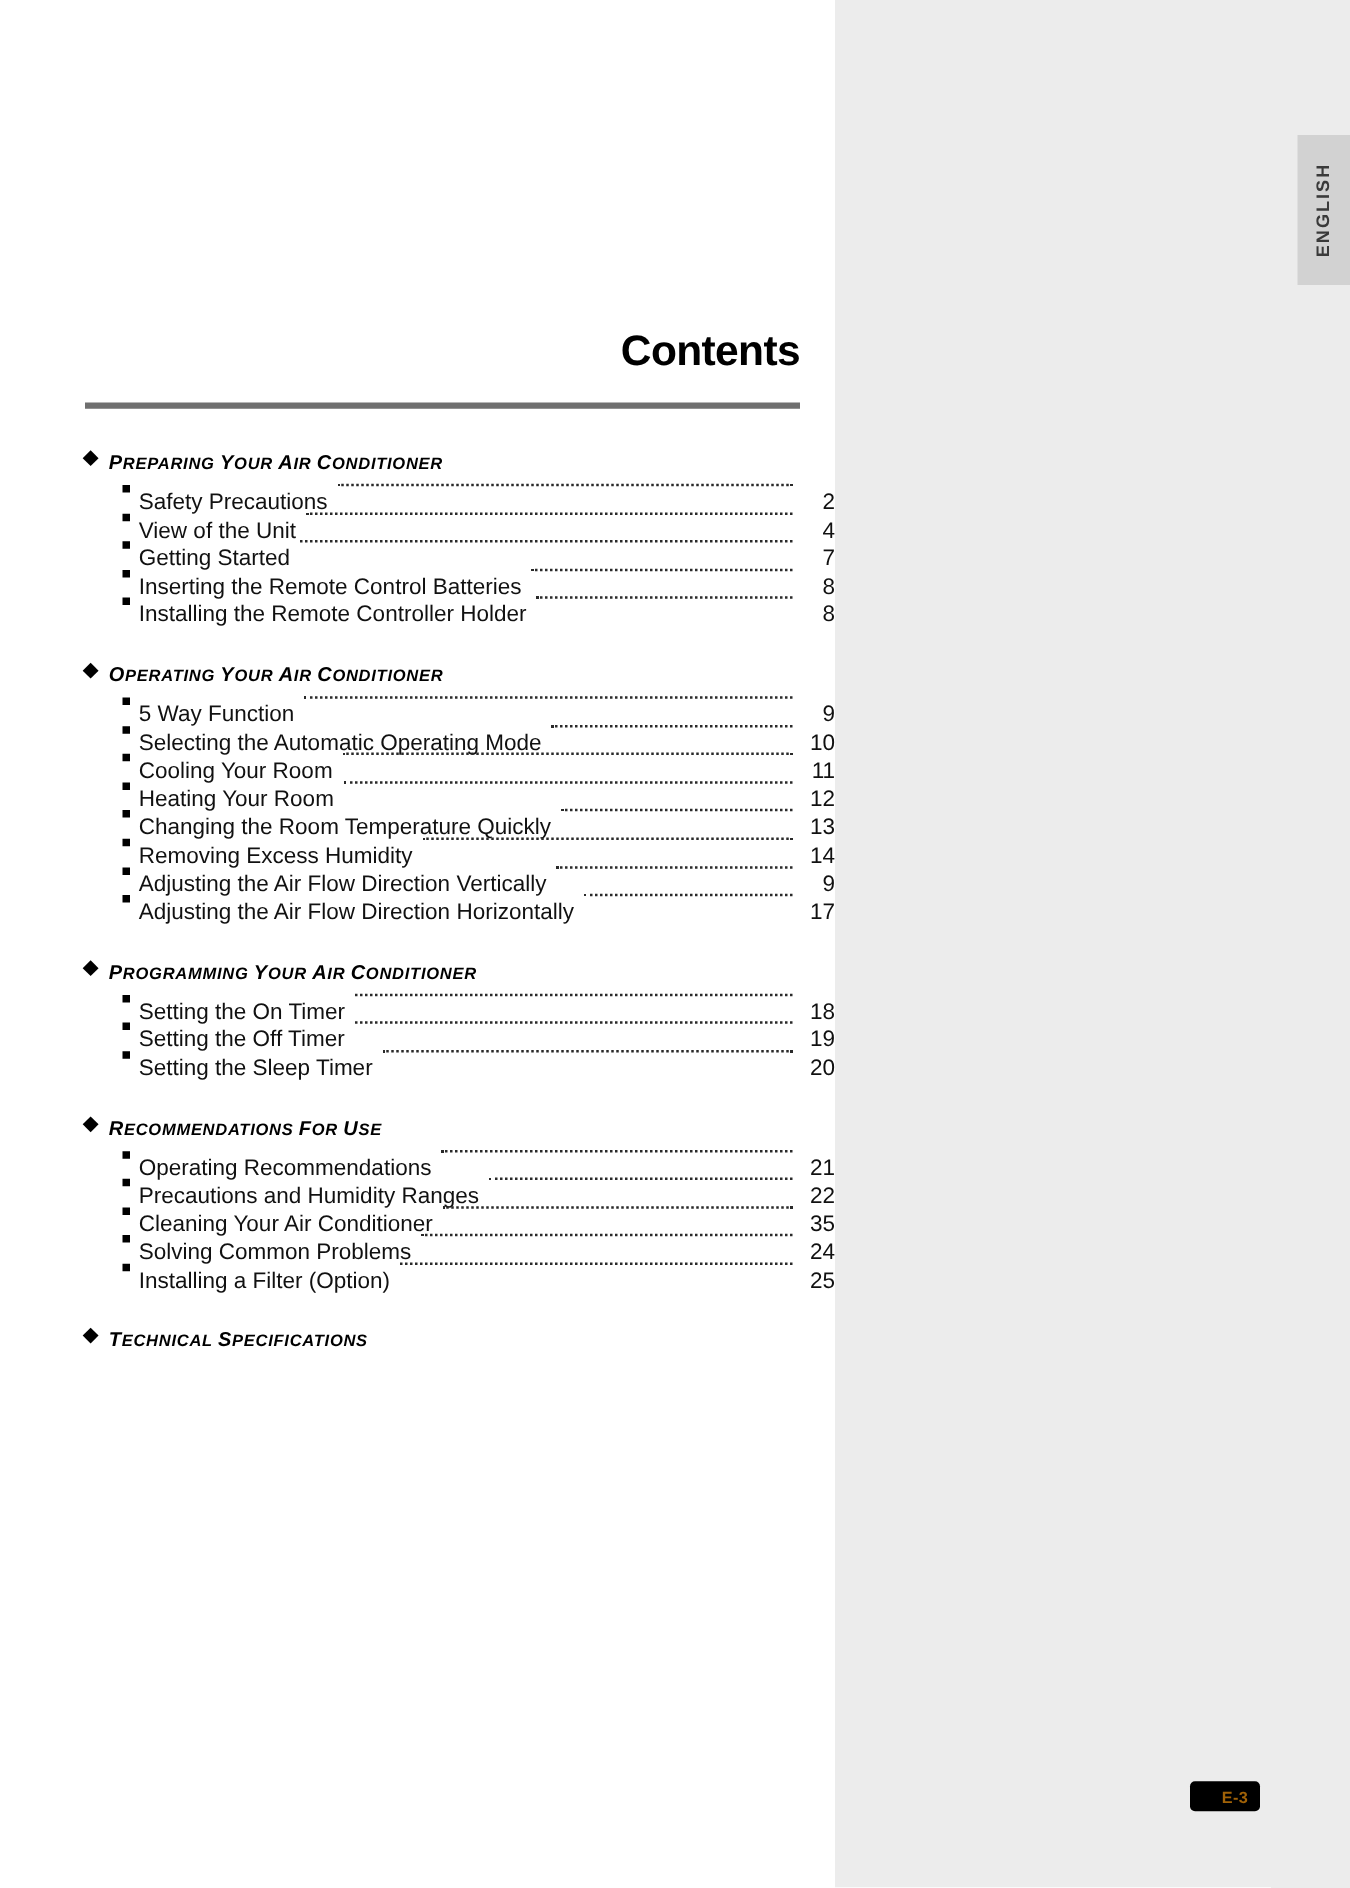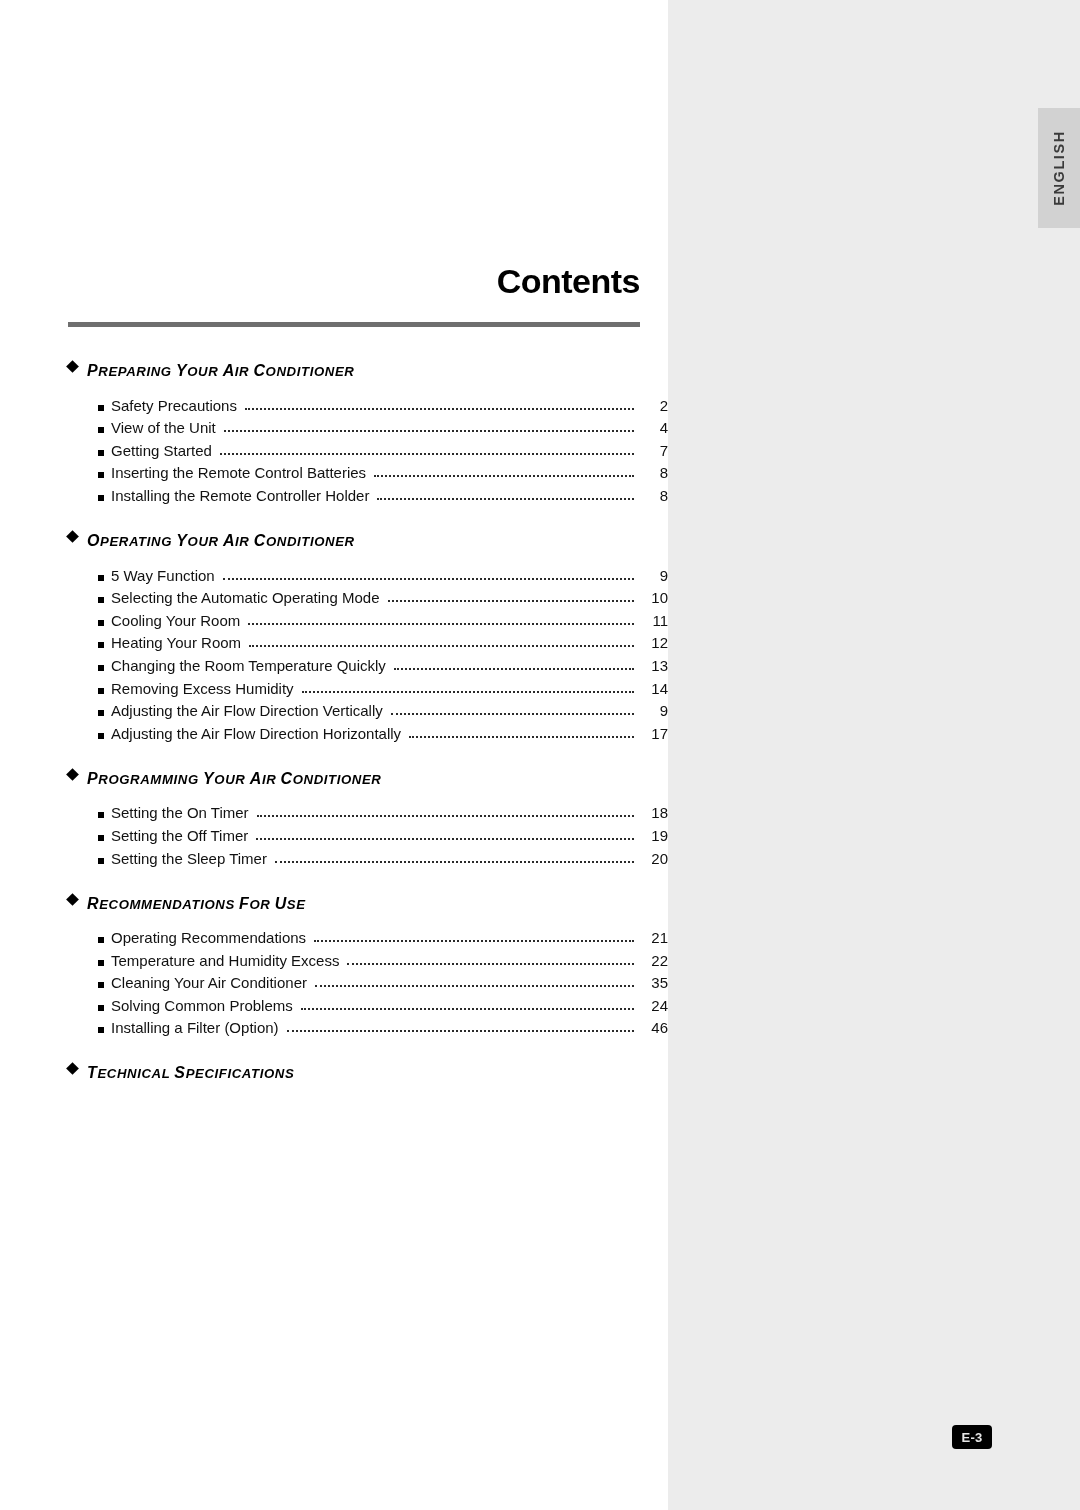--- a/index.html
+++ b/index.html
@@ -49,27 +49,28 @@
 
   
   #page-badge {
     position: absolute;
     left: 952px;
     top: 1425px;
     width: 40px;
     height: 24px;
     background: #000000;
     border-radius: 4px;
-    color: #e5e5e5;
+    color: #a16207;
     font-size: 13px;
     font-weight: bold;
     display: flex;
     align-items: center;
     justify-content: center;
     letter-spacing: 0.3px;
+    padding-left: 16px;
   }
 
   
   #title {
     position: absolute;
     left: 68px;
     top: 262px;
     width: 572px;
     text-align: right;
     font-size: 34px;
@@ -119,24 +120,24 @@
     color: #000;
     font-variant: small-caps;
     text-transform: uppercase;
   }
   .section-title .cap {
     font-size: 16px;
   }
 
   .entry {
     display: flex;
-    align-items: flex-end;
+    align-items: flex-start;
     height: 22.6px;
     padding-left: 30px;
-    font-size: 15px;
+    font-size: 18px;
     color: #111;
   }
   .bullet {
     width: 6px;
     height: 6px;
     background: #000;
     margin-right: 7px;
     flex: 0 0 auto;
     position: relative;
     top: -3px;
@@ -298,41 +299,41 @@
         <span class="section-title"><span class="cap">R</span>ECOMMENDATIONS <span class="cap">F</span>OR <span class="cap">U</span>SE</span>
       </div>
       <div class="entry">
         <span class="bullet"></span>
         <span class="entry-label">Operating Recommendations</span>
         <span class="leader"></span>
         <span class="entry-page">21</span>
       </div>
       <div class="entry">
         <span class="bullet"></span>
-        <span class="entry-label">Temperature and Humidity Excess</span>
+        <span class="entry-label">Precautions and Humidity Ranges</span>
         <span class="leader"></span>
         <span class="entry-page">22</span>
       </div>
       <div class="entry">
         <span class="bullet"></span>
         <span class="entry-label">Cleaning Your Air Conditioner</span>
         <span class="leader"></span>
         <span class="entry-page">35</span>
       </div>
       <div class="entry">
         <span class="bullet"></span>
         <span class="entry-label">Solving Common Problems</span>
         <span class="leader"></span>
         <span class="entry-page">24</span>
       </div>
       <div class="entry">
         <span class="bullet"></span>
         <span class="entry-label">Installing a Filter (Option)</span>
         <span class="leader"></span>
-        <span class="entry-page">46</span>
+        <span class="entry-page">25</span>
       </div>
     </div>
     <div class="gap"></div>
     <div class="section">
       <div class="section-header">
         <span class="diamond"></span>
         <span class="section-title"><span class="cap">T</span>ECHNICAL <span class="cap">S</span>PECIFICATIONS</span>
       </div>
     </div>
   </div>

